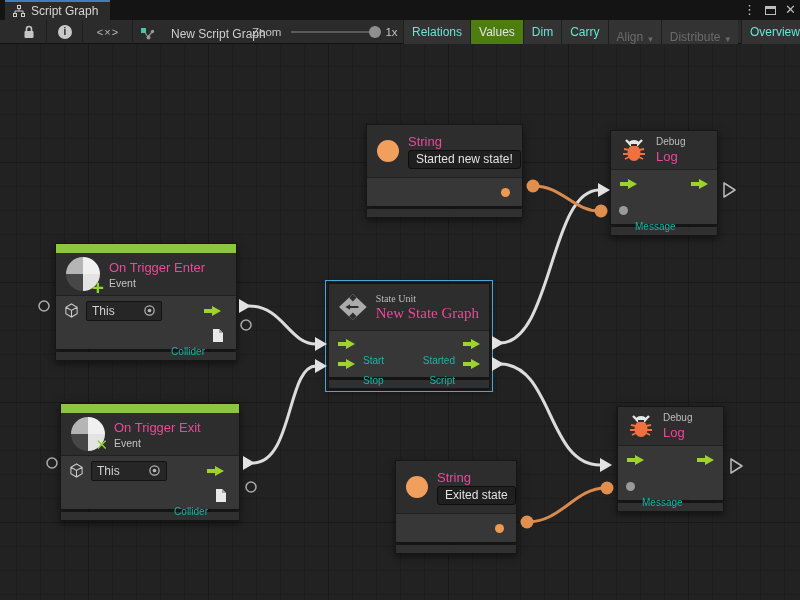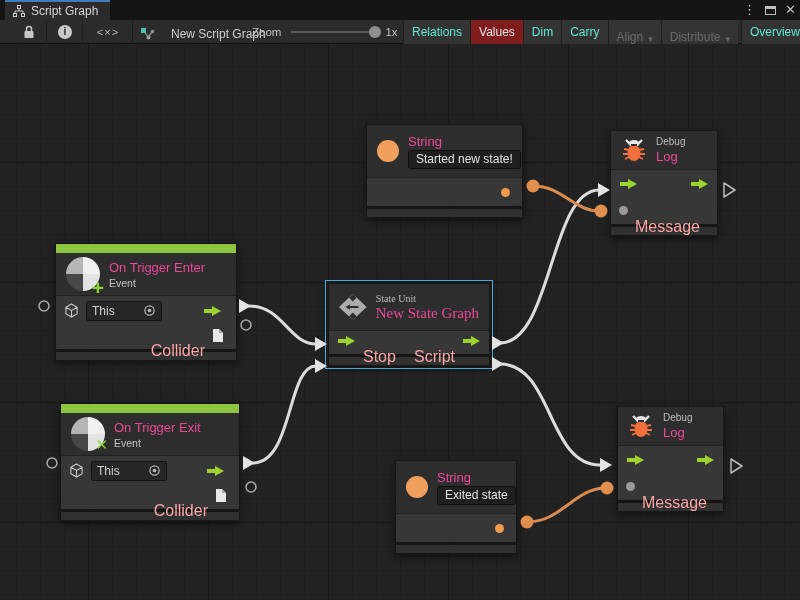--- a/index.html
+++ b/index.html
@@ -19,21 +19,21 @@
   .tsep{position:absolute;top:0;width:1px;height:24px;background:#1e1e1e;}
   .ticon{position:absolute;top:0;height:24px;display:flex;align-items:center;justify-content:center;}
   .code-glyph{color:#b9b9b9;font-size:11px;letter-spacing:1px;}
   .crumb{position:absolute;left:140px;top:0;height:28px;display:flex;align-items:center;gap:16px;color:#cfcfcf;font-size:12px;}
   .zoomgrp{position:absolute;left:252px;top:0;height:24px;display:flex;align-items:center;color:#c4c4c4;font-size:11.5px;}
   .ztrack{position:relative;width:88px;height:2px;background:#5a5a5a;margin:0 6px 0 10px;}
   .zknob{position:absolute;right:-2px;top:-5px;width:12px;height:12px;border-radius:50%;background:#8f8f8f;}
   .rbtns{position:absolute;left:403px;top:0;height:24px;display:flex;}
   .tbtn{height:24px;display:flex;align-items:center;padding:0 8px;color:#5eead4;font-size:12px;
     border-left:1px solid #1e1e1e;background:#333333;white-space:nowrap;gap:5px;}
-  .tbtn.active{background:#7f1d1d;color:#e4e4e4;}
+  .tbtn.active{background:#4d7c0f;color:#e4e4e4;}
   .tbtn.disabled{color:#6b6b6b;align-items:flex-end;}
   .tbtn.gap{margin-left:3px;}
   .dd{font-size:9px;}
 
   
   .canvas{position:absolute;left:0;top:44px;width:800px;height:556px;background-color:#222222;
     background-image:
       linear-gradient(90deg,#191919 1px,transparent 1px),
       linear-gradient(#191919 1px,transparent 1px),
       linear-gradient(90deg,#1e1e1e 1px,transparent 1px),
@@ -46,21 +46,21 @@
   .node.selected{outline:1px solid #44a8dc;outline-offset:2px;}
   .nbox{border:1px solid #161616;background:#373737;box-shadow:0 3px 9px rgba(0,0,0,.5);}
   .greenbar{height:9px;background:#8cc63f;}
   .nheader{background:#2d2d2d;display:flex;align-items:center;gap:9px;padding:4px 10px;border-bottom:1px solid #202020;}
   .ncol{display:flex;flex-direction:column;justify-content:center;}
   .ntitle{color:#ec4899;font-size:13px;line-height:17px;white-space:nowrap;}
   .nkicker{color:#bdbdbd;font-size:10px;line-height:13px;white-space:nowrap;}
   .nsub{color:#c3c3c3;font-size:10.5px;line-height:14px;}
   .nrow{display:flex;align-items:center;padding:0 8px;gap:7px;}
   .spacer{flex:1;}
-  .plabel{color:#fca5a5;font-size:16px;white-space:nowrap;margin-top:32px;}
+  .plabel{color:#14b8a6;font-size:10px;white-space:nowrap;margin-top:32px;}
   .nfooter{height:9px;background:#303030;border:1px solid #161616;border-top:none;margin-top:2px;box-shadow:0 3px 7px rgba(0,0,0,.45);}
   .strfield{background:#1f1f1f;border:1px solid #0e0e0e;border-radius:3px;color:#e2e2e2;
     font-size:12px;padding:1px 7px 2px;white-space:nowrap;}
   .thisfield{display:flex;align-items:center;background:#262626;border:1px solid #121212;border-radius:2px;
     height:20px;width:76px;padding:0 5px;color:#d2d2d2;font-size:12px;gap:4px;}
   .orangecircle{width:22px;height:22px;border-radius:50%;background:#f0a05c;flex:none;}
   .trigicon{width:34px;height:34px;border-radius:50%;flex:none;position:relative;
     background:conic-gradient(#f0f0f0 0 25%,#e3e3e3 25% 50%,#474747 50% 75%,#b5b5b5 75% 100%);}
   .trigmark{position:absolute;right:-4px;bottom:-7px;font-size:21px;font-weight:bold;color:#8cd42e;line-height:21px;}
   .graydot{width:9px;height:9px;border-radius:50%;background:#9a9a9a;flex:none;}
@@ -252,20 +252,31 @@
         <polygon points="15,0 30,14 15,28 0,14" fill="#ababab"></polygon>
         <polygon points="15,0 19,4 15,8 11,4" fill="#2e2e2e"></polygon>
         <polygon points="15,20 19,24 15,28 11,24" fill="#2e2e2e"></polygon>
         <path d="M12 11 l-5 3 5 3 v-2 h9 v-2 h-9 z" fill="#2e2e2e"></path>
       </svg>
       <div class="ncol">
         <div class="nkicker">State Unit</div>
         <div class="ntitle" style="font-size:15px;">New State Graph</div>
       </div>
     </div>
+    <div class="nrow" style="height:23px;padding-top:3px;">
+      <svg width="19" height="12" viewBox="0 0 19 12">
+          <path d="M1 4 h8 V1 l9 5 -9 5 V8 H1 z" fill="#9ed32d"></path>
+        </svg>
+      <div class="plabel">Start</div>
+      <div class="spacer"></div>
+      <div class="plabel">Started</div>
+      <svg width="19" height="12" viewBox="0 0 19 12">
+          <path d="M1 4 h8 V1 l9 5 -9 5 V8 H1 z" fill="#9ed32d"></path>
+        </svg>
+    </div>
     <div class="nrow" style="height:23px;padding-bottom:3px;">
       <svg width="19" height="12" viewBox="0 0 19 12">
           <path d="M1 4 h8 V1 l9 5 -9 5 V8 H1 z" fill="#9ed32d"></path>
         </svg>
       <div class="plabel">Stop</div>
       <div class="spacer"></div>
       <div class="plabel">Script</div>
       <svg width="19" height="12" viewBox="0 0 19 12">
           <path d="M1 4 h8 V1 l9 5 -9 5 V8 H1 z" fill="#9ed32d"></path>
         </svg>

